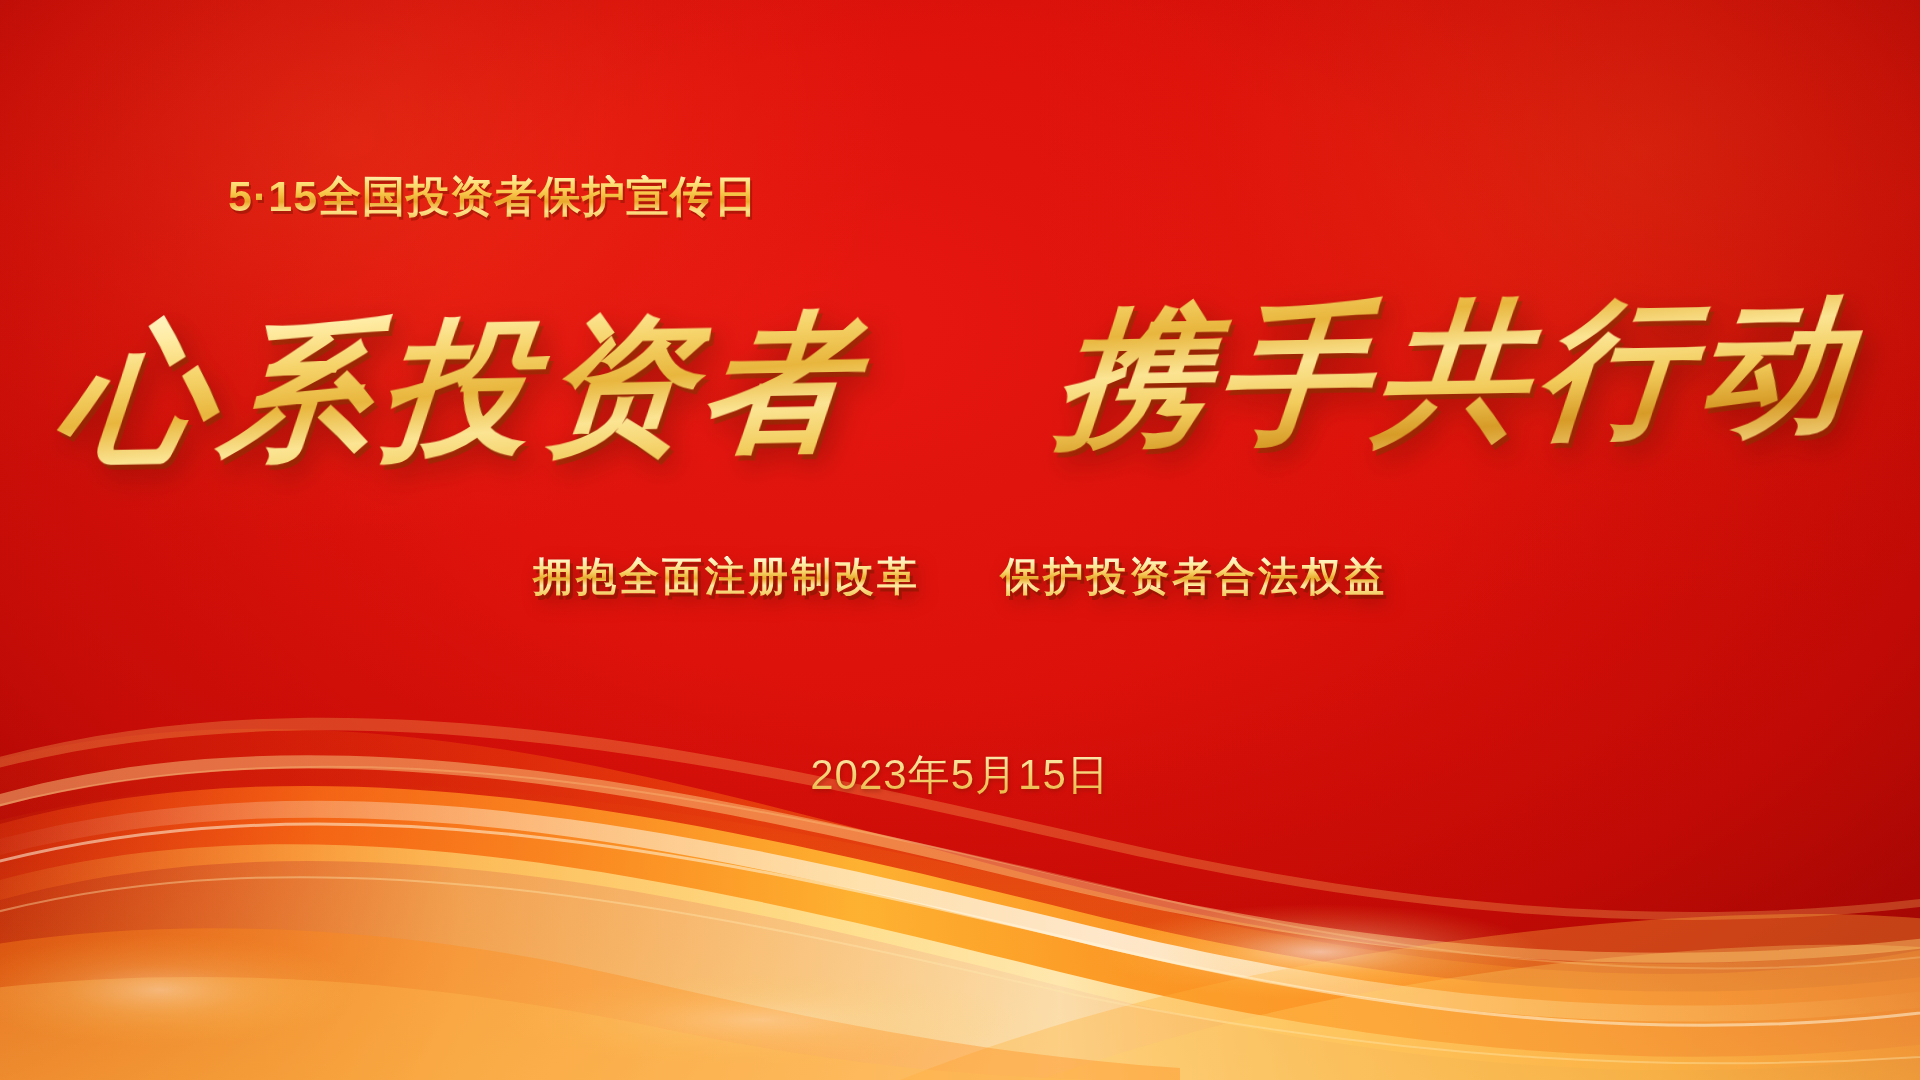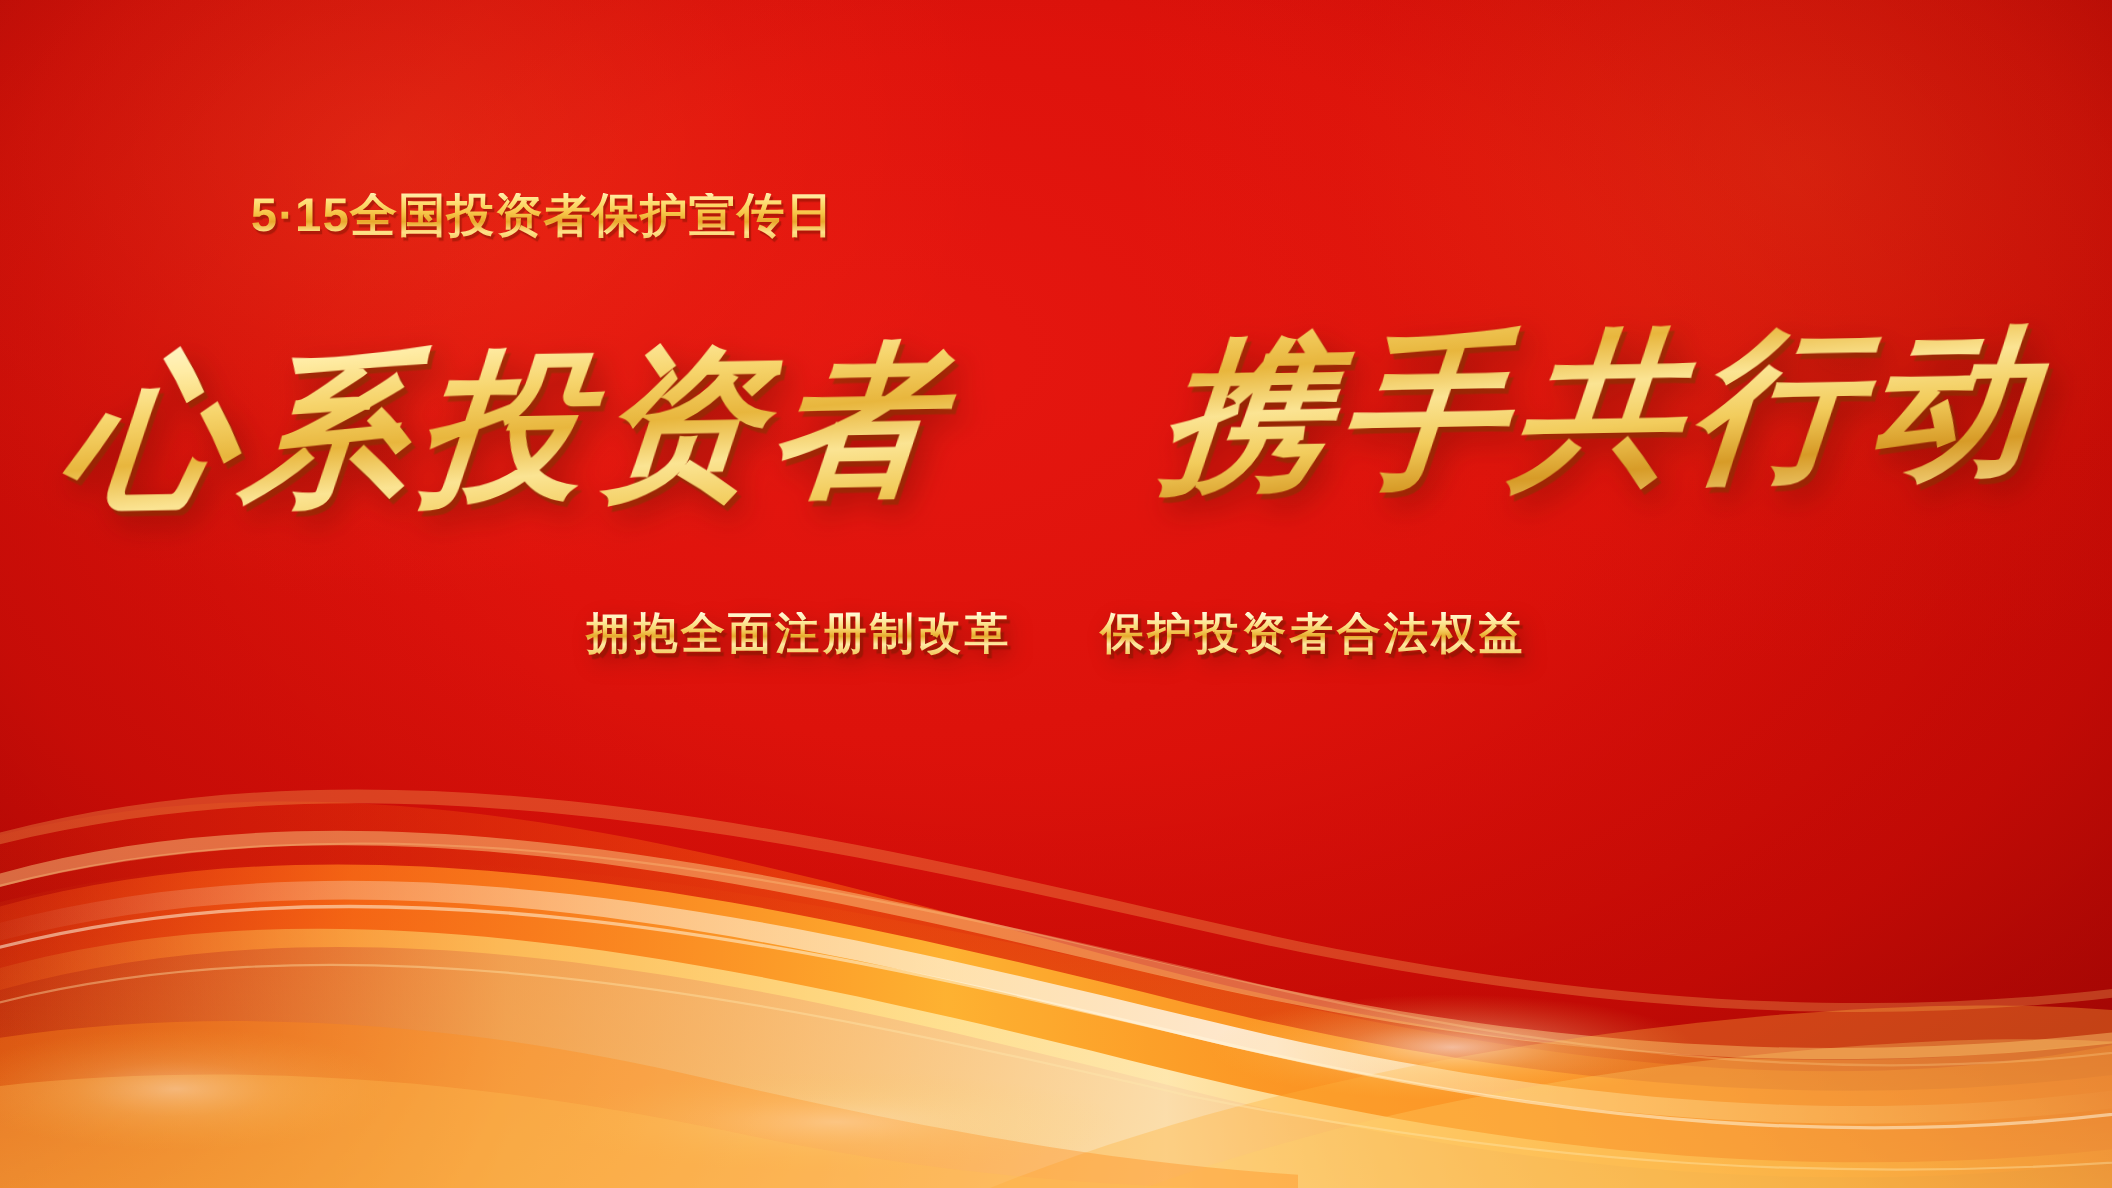--- a/index.html
+++ b/index.html
@@ -240,15 +240,16 @@
       <span class="gap"></span>
       <span>携手共行动</span>
     </div>
 
     <div class="subtitle">
       <span>拥抱全面注册制改革</span>
       <span class="gap"></span>
       <span>保护投资者合法权益</span>
     </div>
 
+    <div class="date">2023年5月15日</div>
 
   </div>
 </div>
 
 </body></html>

